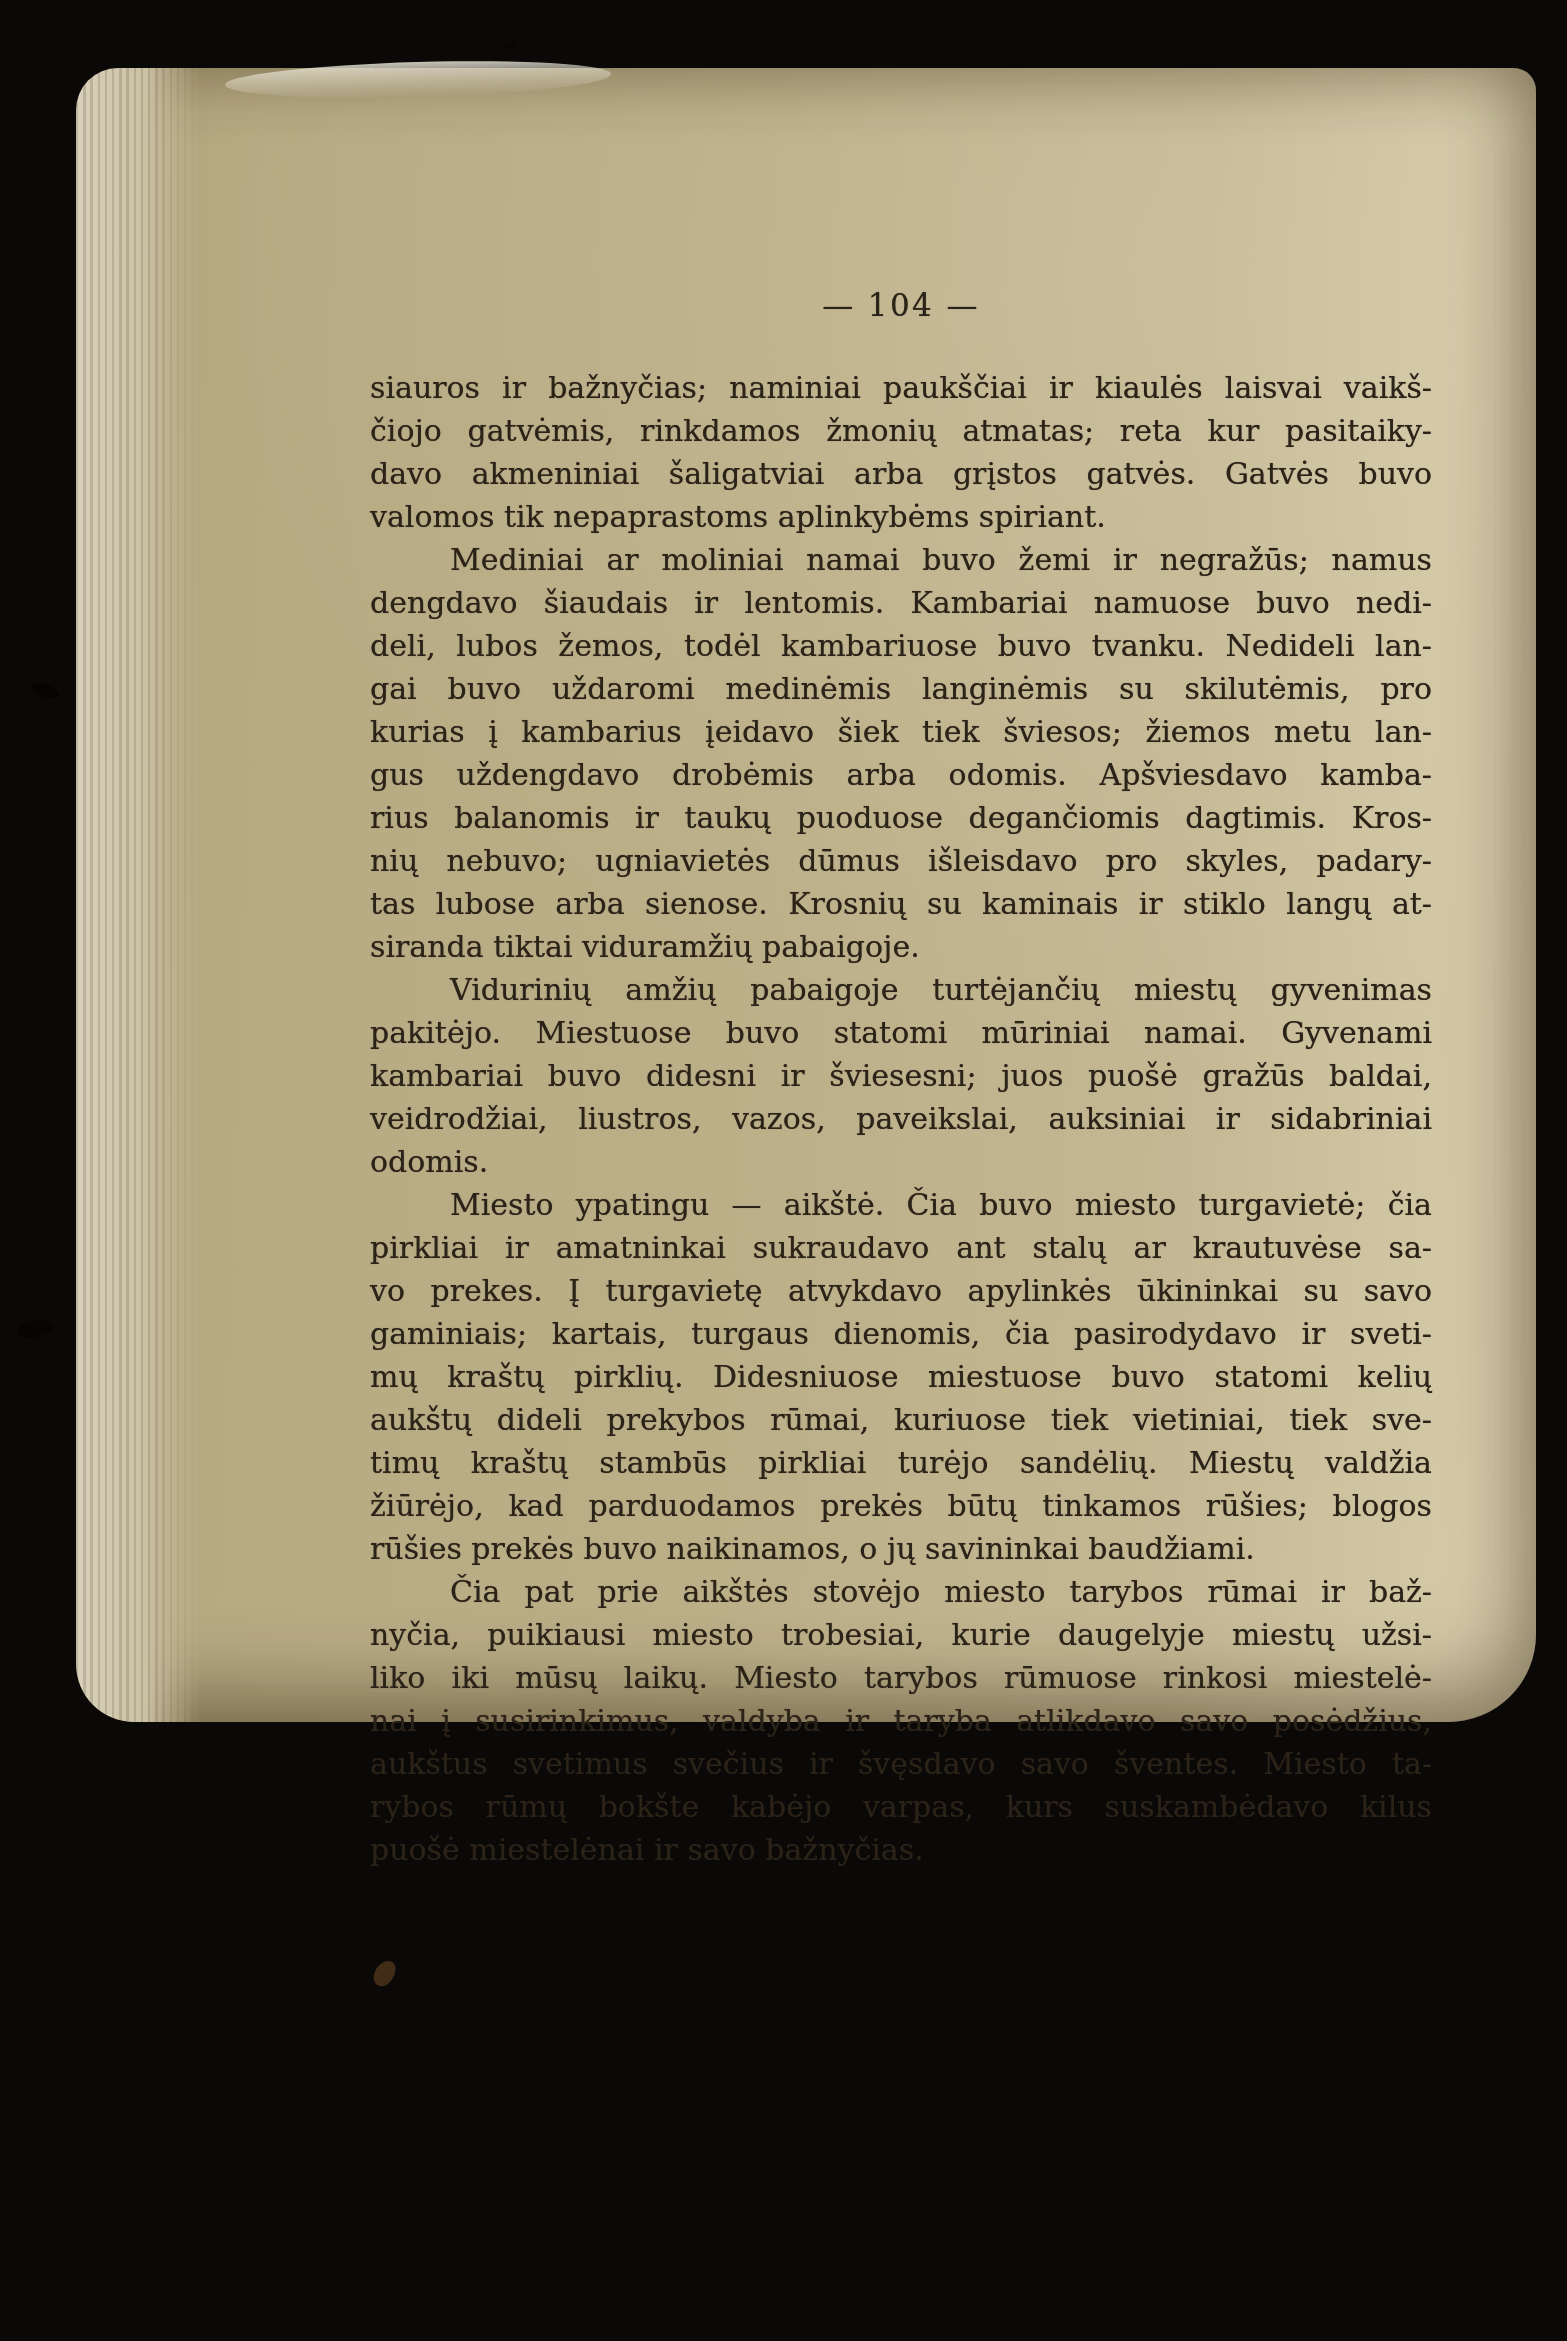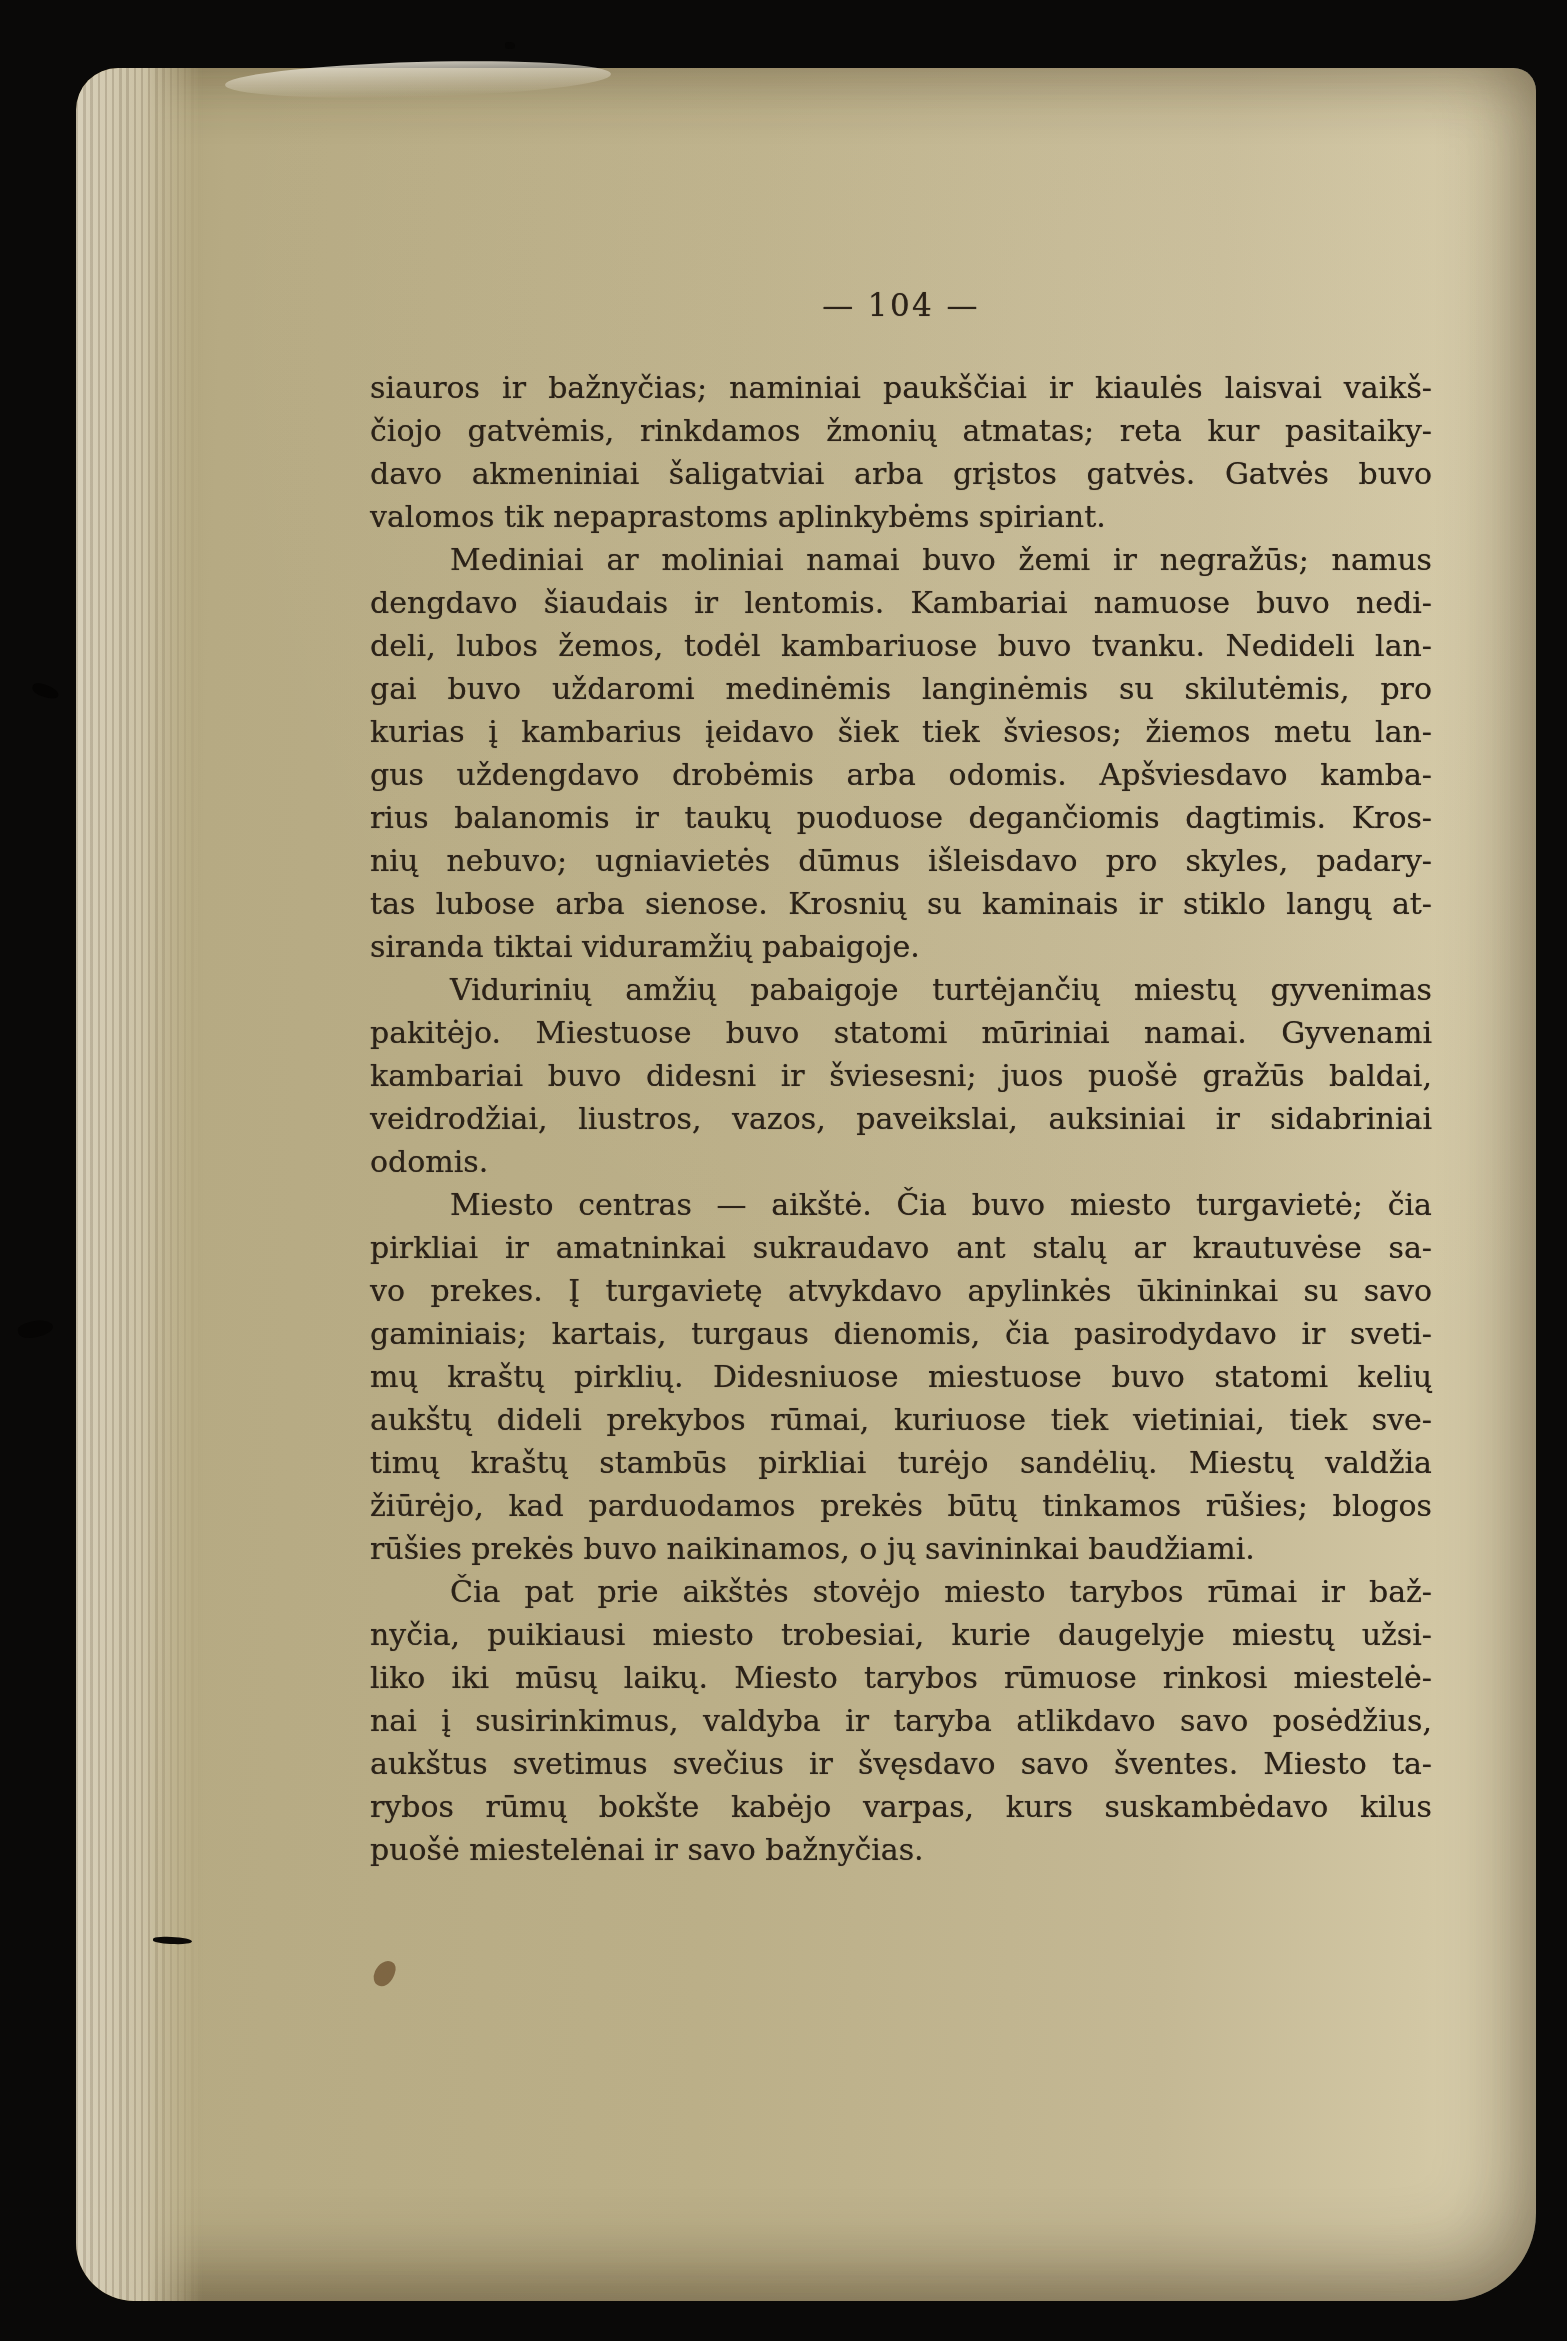--- a/index.html
+++ b/index.html
@@ -17,21 +17,21 @@
   .scan {
     position: absolute;
     inset: 0;
   }
   
   .page {
     position: absolute;
     left: 76px;
     top: 68px;
     width: 1460px;
-    height: 2233px;
+    height: 1654px;
     border-radius: 42px 22.5px 88px 58px;
     background:
       radial-gradient(120% 90% at 75% 12%, rgba(250,243,220,0.12), rgba(0,0,0,0) 55%),
       linear-gradient(92deg, #ac9f78 0%, #b6aa83 10%, #bbaf88 45%, #c4b894 75%, #d2c7a4 92%, #ddd3b2 100%);
     box-shadow:
       inset 0 0 72px rgba(60,45,20,0.25),
       inset -24px -36px 72px rgba(50,38,18,0.30),
       inset 20px 16px 56px rgba(70,55,28,0.18);
   }
   
@@ -127,21 +127,21 @@
           <div class="line">gus uždengdavo drobėmis arba odomis. Apšviesdavo kamba-</div>
           <div class="line">rius balanomis ir taukų puoduose degančiomis dagtimis. Kros-</div>
           <div class="line">nių nebuvo; ugniavietės dūmus išleisdavo pro skyles, padary-</div>
           <div class="line">tas lubose arba sienose. Krosnių su kaminais ir stiklo langų at-</div>
           <div class="line last">siranda tiktai viduramžių pabaigoje.</div>
           <div class="line indent">Vidurinių amžių pabaigoje turtėjančių miestų gyvenimas</div>
           <div class="line">pakitėjo. Miestuose buvo statomi mūriniai namai. Gyvenami</div>
           <div class="line">kambariai buvo didesni ir šviesesni; juos puošė gražūs baldai,</div>
           <div class="line">veidrodžiai, liustros, vazos, paveikslai, auksiniai ir sidabriniai</div>
           <div class="line last">odomis.</div>
-          <div class="line indent">Miesto centras — aikštė. Čia buvo miesto turgavietė; čia</div>
+          <div class="line indent">Miesto ypatingu — aikštė. Čia buvo miesto turgavietė; čia</div>
           <div class="line">pirkliai ir amatninkai sukraudavo ant stalų ar krautuvėse sa-</div>
           <div class="line">vo prekes. Į turgavietę atvykdavo apylinkės ūkininkai su savo</div>
           <div class="line">gaminiais; kartais, turgaus dienomis, čia pasirodydavo ir sveti-</div>
           <div class="line">mų kraštų pirklių. Didesniuose miestuose buvo statomi kelių</div>
           <div class="line">aukštų dideli prekybos rūmai, kuriuose tiek vietiniai, tiek sve-</div>
           <div class="line">timų kraštų stambūs pirkliai turėjo sandėlių. Miestų valdžia</div>
           <div class="line">žiūrėjo, kad parduodamos prekės būtų tinkamos rūšies; blogos</div>
           <div class="line last">rūšies prekės buvo naikinamos, o jų savininkai baudžiami.</div>
           <div class="line indent">Čia pat prie aikštės stovėjo miesto tarybos rūmai ir baž-</div>
           <div class="line">nyčia, puikiausi miesto trobesiai, kurie daugelyje miestų užsi-</div>

